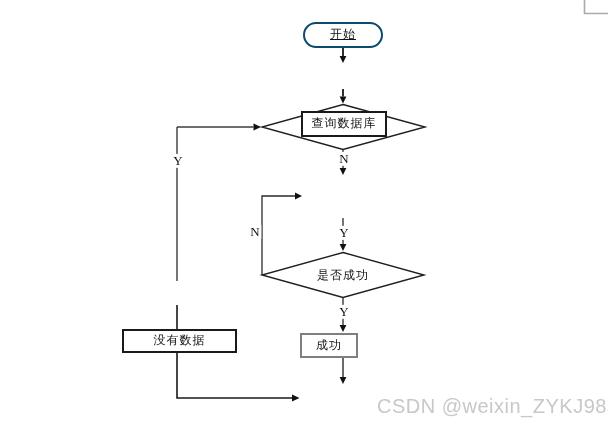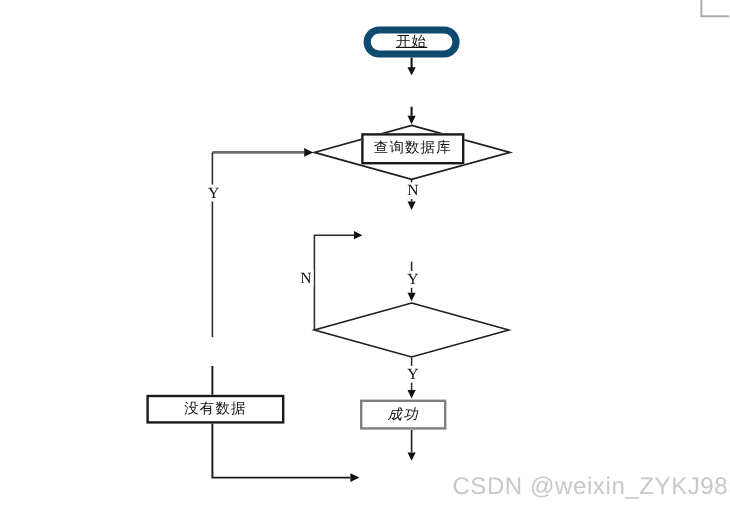--- a/index.html
+++ b/index.html
@@ -20,21 +20,21 @@
     align-items: center;
     justify-content: center;
     text-align: center;
     font-size: 12px;
     letter-spacing: 1px;
     color: #111111;
     line-height: 1.45;
     white-space: pre-line;
   }
   .rect  { border: 2px solid #1a1a1a; margin-top: 48px; }
-  .pill  { border: 6px solid #0c4a6e; border-radius: 14px; text-decoration: underline; }
+  .pill  { border: 2px solid #0c4a6e; border-radius: 14px; text-decoration: underline; }
   .rect-gray { border: 2px solid #7f7f7f; }
   .diamond-text {
     position: absolute;
     box-sizing: border-box;
     display: flex;
     align-items: center;
     justify-content: center;
     font-size: 12px;
     letter-spacing: 1px;
     color: #111111;
@@ -101,22 +101,23 @@
     <path d="M343,358 V377" fill="none" stroke="#2b2b2b" stroke-width="1.4"></path>
     <polygon points="343,384 339.6,377 346.4,377" fill="#111111"></polygon>
   </svg>
 
   <div class="node pill" style="left:303px; top:22px; width:80px; height:26px;">开始</div>
 
   <div class="node rect" style="left:301px; top:63px; width:86px; height:26px;">查询数据库</div>
 
 
 
+  <div class="diamond-text" style="left:293px; top:263px; width:100px; height:24px;">是否成功</div>
 
-  <div class="node rect-gray node rect-gray" style="left:300px; top:333px; width:72px; height:25px;font-style:italic;">成功</div>
+  <div class="node rect-gray node rect-gray" style="left:300px; top:333px; width:58px; height:25px;">成功</div>
 
   <div class="node rect" style="left:122px; top:281px; width:115px; height:24px;">没有数据</div>
 
 
   <div class="edge-label" style="left:344px; top:159px;">N</div>
 
   <div class="edge-label" style="left:178px; top:161px;">Y</div>
 
   <div class="edge-label" style="left:255px; top:232px;">N</div>
 

